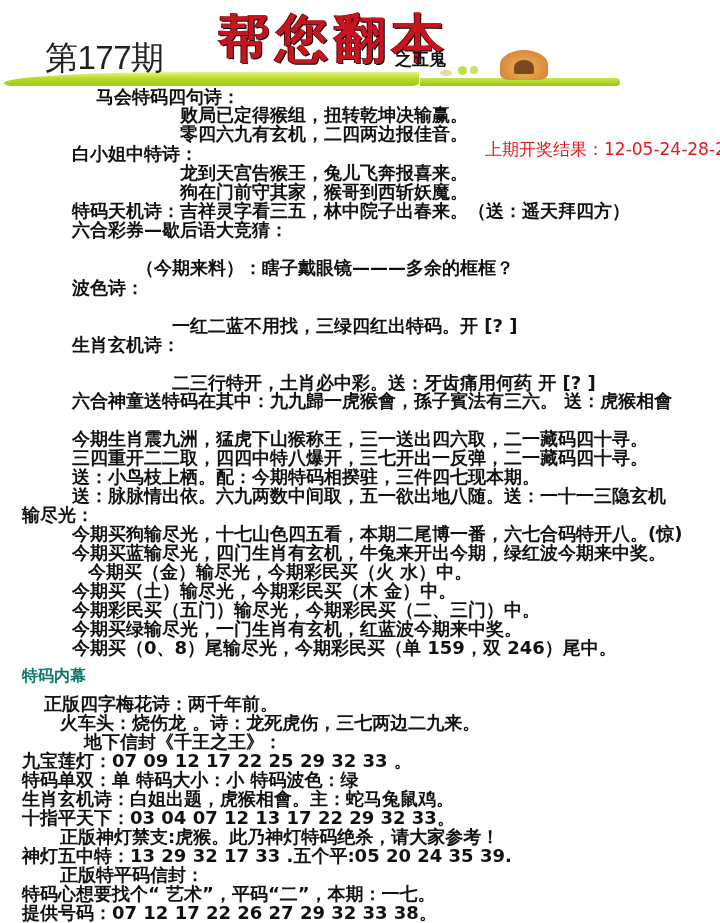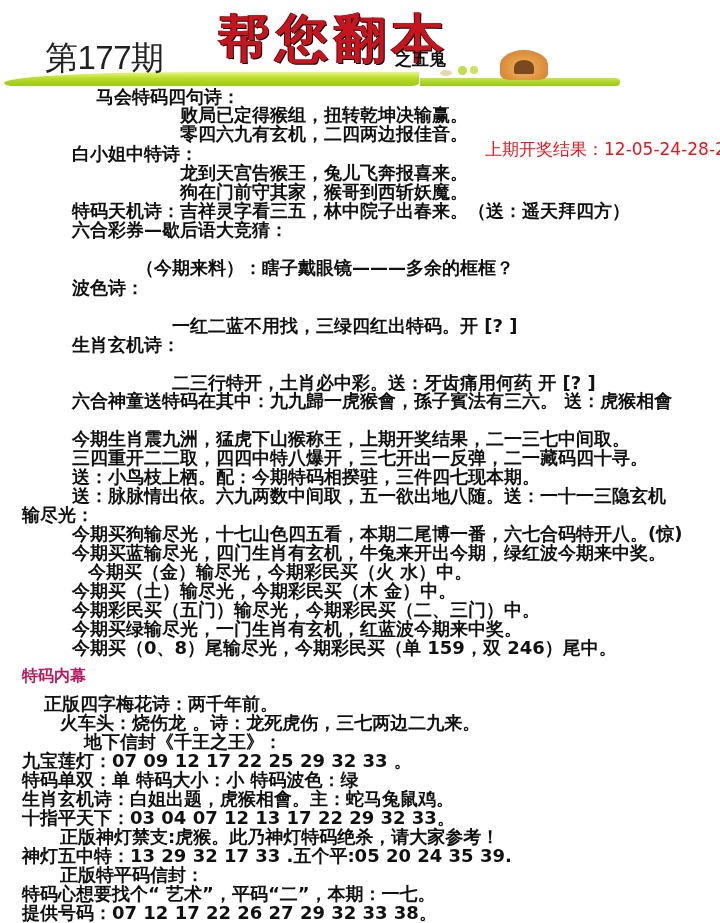--- a/index.html
+++ b/index.html
@@ -16,21 +16,21 @@
            border-radius:60% 0 10px 10px / 100% 0 30% 30%; }
   .grass2 { left:420px; top:78px; width:200px; height:8px;
            background:linear-gradient(180deg,#c9e548,#94c714); border-radius:0 6px 6px 0; }
   .bear { left:500px; top:50px; width:48px; height:30px; background:radial-gradient(ellipse at 50% 60%,#f3b65a 0%,#d9893a 70%,#c07a36 100%);
           border-radius:50% 50% 20% 20%; }
   .bear .mouth { position:absolute; left:14px; top:10px; width:20px; height:14px; background:#7a4a1e; border-radius:50% 50% 10% 10%; }
   .ball1 { left:458px; top:66px; width:9px; height:9px; border-radius:50%; background:#bde04a; }
   .ball2 { left:470px; top:66px; width:8px; height:8px; border-radius:50%; background:#c7e65e; }
   .rock { left:440px; top:70px; width:12px; height:6px; border-radius:50%; background:#e2d8a8; }
   .result { left:485px; top:138px; font-size:17px; color:#e8141e; font-family:"DejaVu Sans", sans-serif; }
-  .h2 { left:22px; top:666px; font-size:16px; font-weight:bold; color:#be185d;text-align:right; }
+  .h2 { left:22px; top:666px; font-size:16px; font-weight:bold; color:#0f766e;text-align:right; }
 </style>
 </head>
 <body>
 
 <div class="abs grass"></div>
 <div class="abs grass2"></div>
 <div class="abs rock"></div>
 <div class="abs ball1"></div>
 <div class="abs ball2"></div>
 <div class="abs bear">
@@ -55,21 +55,21 @@
 <div class="abs b" style="left:136px;top:260px">（今期来料）：瞎子戴眼镜———多余的框框？</div>
 
 <div class="abs b" style="left:72px;top:280px">波色诗：</div>
 <div class="abs b" style="left:172px;top:318px">一红二蓝不用找，三绿四红出特码。开 [? ]</div>
 
 <div class="abs b" style="left:72px;top:337px">生肖玄机诗：</div>
 <div class="abs b" style="left:172px;top:375px">二三行特开，土肖必中彩。送：牙齿痛用何药      开 [? ]</div>
 
 <div class="abs b" style="left:72px;top:393px">六合神童送特码在其中：九九歸一虎猴會，孫子賓法有三六。  送：虎猴相會</div>
 
-<div class="abs b" style="left:72px;top:431px">今期生肖震九洲，猛虎下山猴称王，上期开奖结果，二一三七中间取。</div>
+<div class="abs b" style="left:72px;top:431px">今期生肖震九洲，猛虎下山猴称王，三一送出四六取，二一藏码四十寻。</div>
 <div class="abs b" style="left:72px;top:450px">三四重开二二取，四四中特八爆开，三七开出一反弹，二一藏码四十寻。</div>
 <div class="abs b" style="left:72px;top:469px">送：小鸟枝上栖。配：今期特码相揆驻，三件四七现本期。</div>
 <div class="abs b" style="left:72px;top:488px">送：脉脉情出依。六九两数中间取，五一欲出地八随。送：一十一三隐玄机</div>
 
 <div class="abs b" style="left:22px;top:507px">输尽光：</div>
 <div class="abs b" style="left:72px;top:526px">今期买狗输尽光，十七山色四五看，本期二尾博一番，六七合码特开八。(惊)</div>
 <div class="abs b" style="left:72px;top:545px">今期买蓝输尽光，四门生肖有玄机，牛兔来开出今期，绿红波今期来中奖。</div>
 <div class="abs b" style="left:88px;top:564px">今期买（金）输尽光，今期彩民买（火 水）中。</div>
 <div class="abs b" style="left:72px;top:583px">今期买（土）输尽光，今期彩民买（木 金）中。</div>
 <div class="abs b" style="left:72px;top:602px">今期彩民买（五门）输尽光，今期彩民买（二、三门）中。</div>

